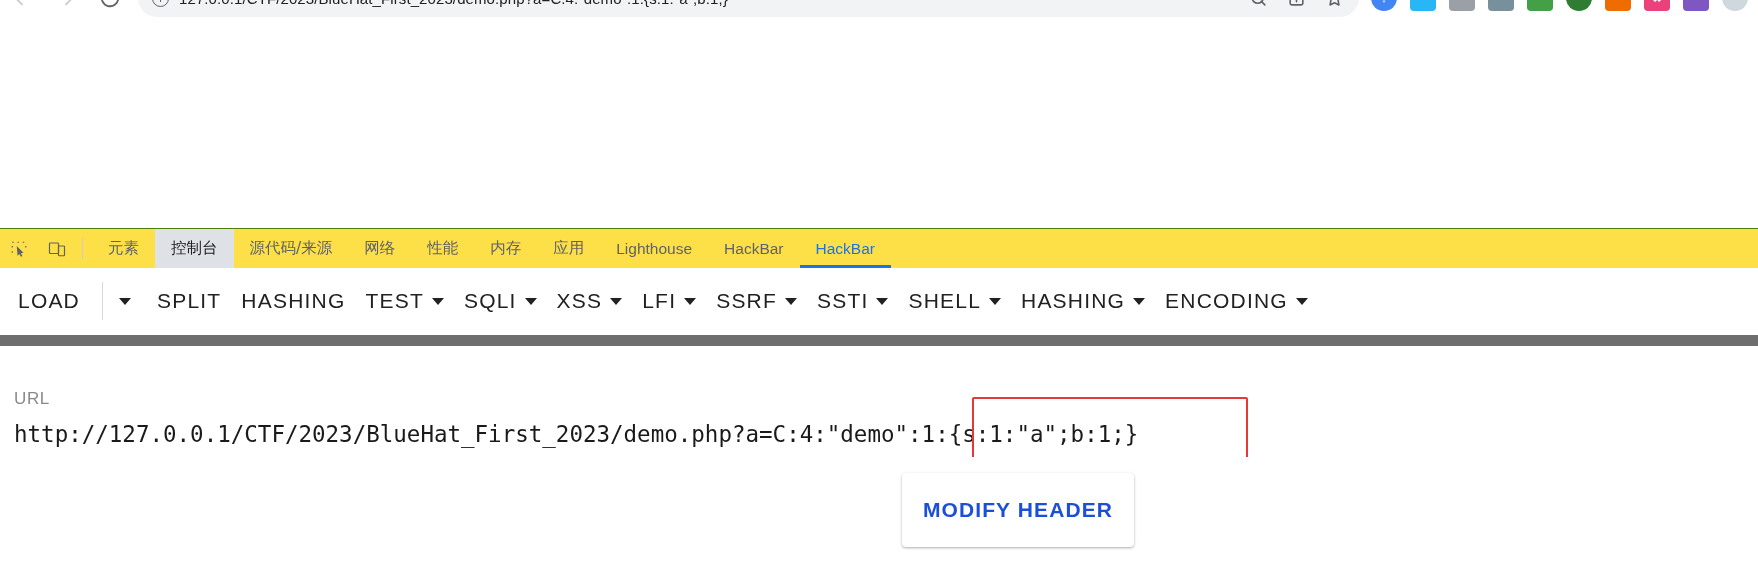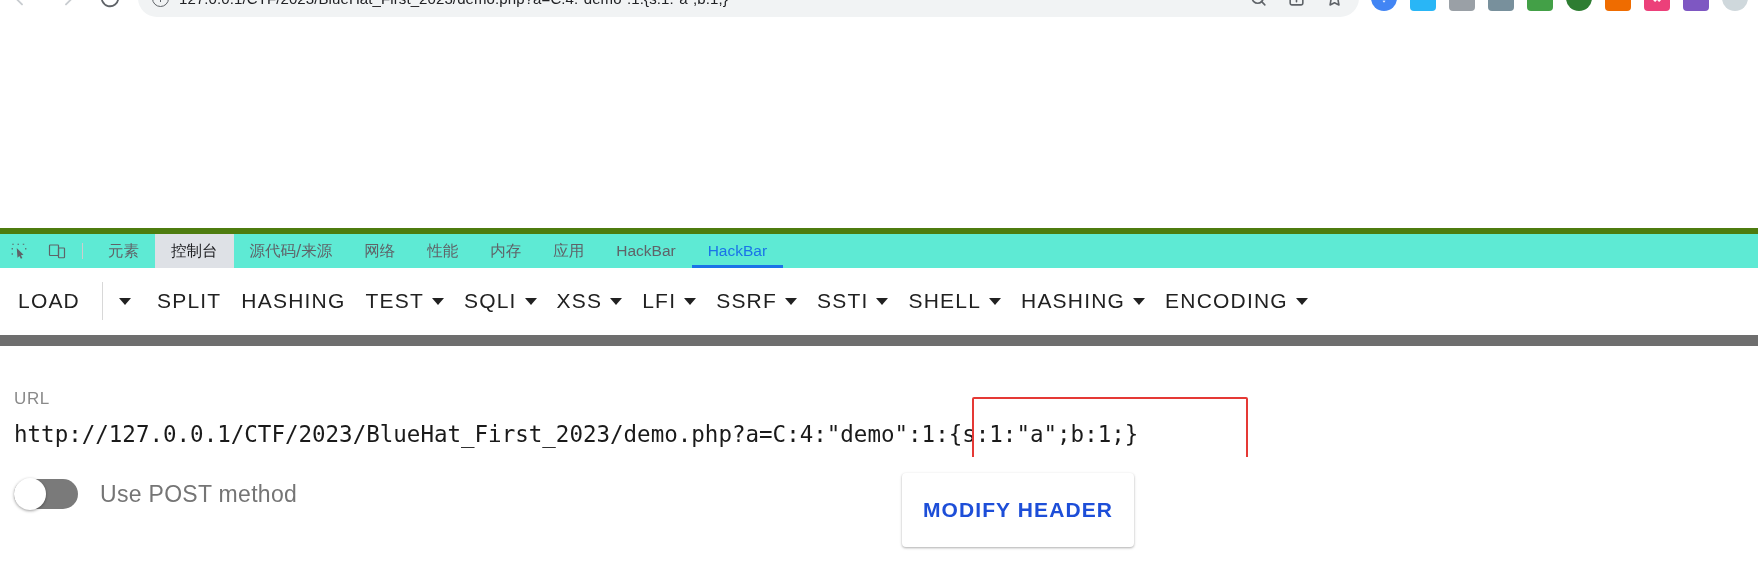--- a/index.html
+++ b/index.html
@@ -61,22 +61,22 @@
 
   
   .page-viewport {
     position: absolute; left: 0; top: 22px; width: 1758px; height: 206px;
     background: #ffffff;
   }
 
   
   .devtools-tabs {
     position: absolute; left: 0; top: 228px; width: 1758px; height: 40px;
-    background: #5eead4;
-    border-top: 6px solid #4d7c0f;
+    background: #fde047;
+    border-top: 1px solid #4d7c0f;
     display: flex; align-items: stretch;
   }
   .dt-tool-btn {
     width: 38px; display: flex; align-items: center; justify-content: center;
     color: #5f6368;
   }
   .dt-sep { width: 1px; margin: 9px 9px 9px 6px; background: #cdcdcd; flex: none; }
   .dt-tab {
     display: flex; align-items: center; padding: 0 16px;
     font-size: 15.5px; color: #5f6368; white-space: nowrap;
@@ -258,20 +258,21 @@
   </div>
   <div class="dt-sep"></div>
 
   <div class="dt-tab cn">元素</div>
   <div class="dt-tab cn active-gray">控制台</div>
   <div class="dt-tab cn">源代码/来源</div>
   <div class="dt-tab cn">网络</div>
   <div class="dt-tab cn">性能</div>
   <div class="dt-tab cn">内存</div>
   <div class="dt-tab cn">应用</div>
+  <div class="dt-tab">Lighthouse</div>
   <div class="dt-tab">HackBar</div>
   <div class="dt-tab active-blue">HackBar</div>
 </div>
 
 <div class="hackbar-toolbar">
   <div class="hb-item first">LOAD</div>
   <div class="hb-vsep"></div>
   <div class="hb-caret-btn">
     <span class="caret"></span>
   </div>
@@ -322,20 +323,14 @@
 
 <div class="url-panel">
   <div class="url-label">URL</div>
   <div class="url-input-wrap">
     <div class="url-value">http://127.0.0.1/CTF/2023/BlueHat_First_2023/demo.php?a=C:4:"demo":1:{s:1:"a";b:1;}</div>
   </div>
   <div class="anno-box"></div>
 </div>
 
 <div class="bottom-row">
-  <div class="toggle-wrap">
-    <div class="toggle">
-      <div class="toggle-knob"></div>
-    </div>
-    <div class="toggle-label">Use POST method</div>
-  </div>
   <div class="modify-header-btn">MODIFY HEADER</div>
 </div>
 
 </body></html>

